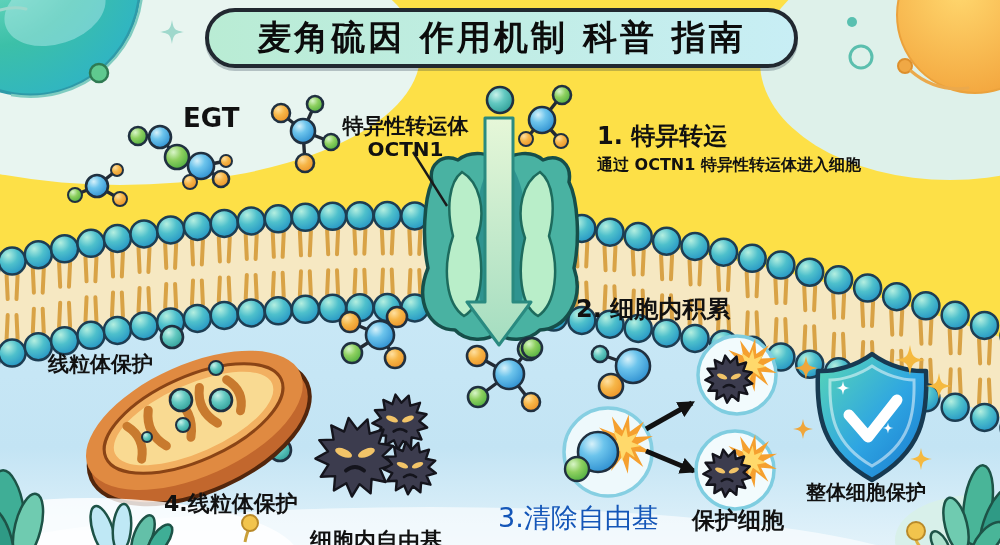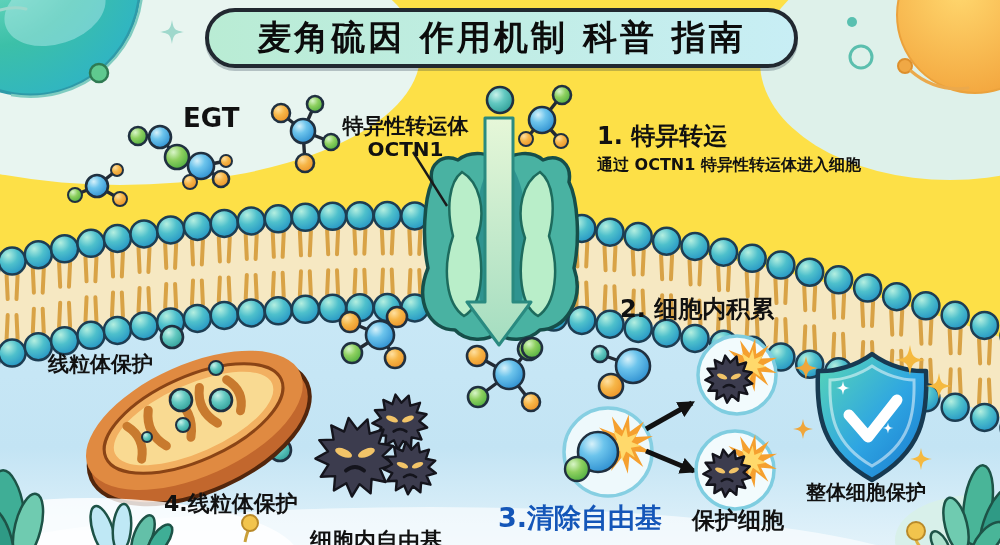--- a/index.html
+++ b/index.html
@@ -11,25 +11,25 @@
               border:4px solid #212830;border-radius:30px;
               background:linear-gradient(90deg,#b9ecd4,#c8eef5);
               display:flex;align-items:center;justify-content:center;
               font-size:34px;font-weight:800;letter-spacing:3px;color:#0c0c0c;
               box-shadow:0 3px 0 rgba(20,40,60,.25);}
   .egt{left:183px;top:104px;font-size:26px;font-weight:800;}
   .transporter{left:318px;top:93px;width:175px;text-align:center;font-size:21px;margin-top:21px;}
   .transporter .octn1{font-size:20px;font-weight:700;}
   .step1{left:597px;top:99px;font-size:24px;margin-top:24px;}
   .step1 .sub{font-size:16px;margin-top:5px;font-weight:700;}
-  .step2{left:576px;top:296px;font-size:24px;padding-left:44px;}
+  .step2{left:576px;top:296px;font-size:24px;}
   .mito-callout{left:48px;top:352px;font-size:21px;}
   .step4{left:164px;top:491px;font-size:22px;}
   .radicals-lbl{left:310px;top:501px;font-size:22px;margin-top:27px;}
-  .step3{left:498px;top:502px;font-size:27px;font-weight:700;color:#1456b8;}
+  .step3{left:498px;top:502px;font-size:27px;font-weight:400;color:#1456b8;}
   .protect{left:684px;top:507px;font-size:23px;margin-left:8px;}
   .shield-lbl{left:806px;top:481px;font-size:20px;}
 </style>
 </head>
 <body>
 
 <div class="stage">
 
 <svg id="scene" width="1000" height="545" viewBox="0 0 1000 545">
   <defs>

